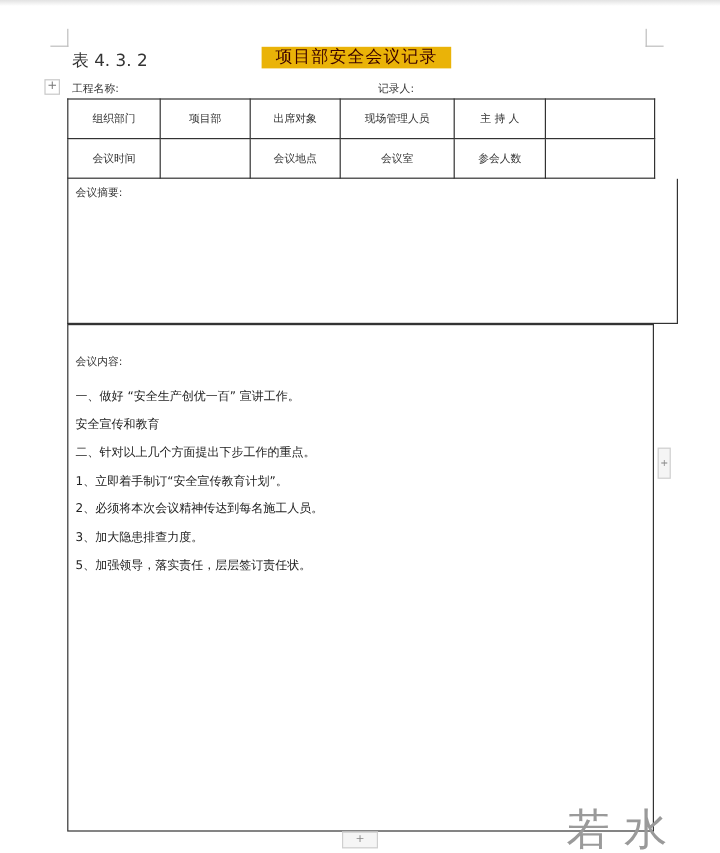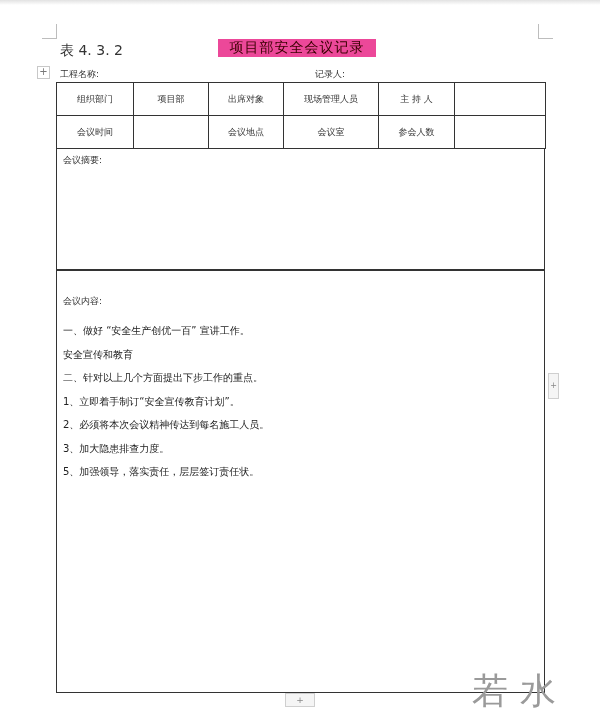--- a/index.html
+++ b/index.html
@@ -15,22 +15,22 @@
     }
     .corner { position: absolute; width: 14px; height: 14px; }
     .corner.tl { left: 42px; top: 24px; border-right: 1px solid #bdbdbd; border-bottom: 1px solid #bdbdbd; }
     .corner.tr { left: 538px; top: 24px; border-left: 1px solid #bdbdbd; border-bottom: 1px solid #bdbdbd; }
 
     .table-no {
       position: absolute; left: 60px; top: 42px; font-size: 14px; color: #333; text-align: center;
     }
     .title {
       position: absolute; left: 218px; top: 39px; width: 158px; height: 18px;
-      background: #ec4899; color: #3a0000; font-size: 14px; line-height: 18px;
-      text-align: center; letter-spacing: 1px; font-family: Liberation Mono, monospace;
+      background: #eab308; color: #3a0000; font-size: 14px; line-height: 18px;
+      text-align: center; letter-spacing: 1px;
     }
     .move-handle {
       position: absolute; left: 37px; top: 66px; width: 11px; height: 11px;
       border: 1px solid #c8c8c8; font-size: 10px; line-height: 10px; text-align: center; color: #777;
       background: #fff;
     }
     .meta-label { position: absolute; top: 68px; font-size: 9px; color: #333; }
     .meta-label.project { left: 60px; }
     .meta-label.recorder { left: 315px; }
 
@@ -39,21 +39,21 @@
       border-collapse: collapse; table-layout: fixed;
     }
     table.info td {
       border: 1.5px solid #333; height: 32px; font-size: 9px; text-align: center; color: #333;
       padding: 0;
     }
     .box {
       position: absolute; left: 56px; width: 487px;
       border-left: 1.5px solid #333; border-right: 1.5px solid #333; border-bottom: 1.5px solid #333;
     }
-    .box.summary { top: 149px; height: 120px; }
+    .box.summary { top: 149px; height: 120px; padding-left: 20px; }
     .box.content { top: 270px; height: 421px; border-top: 1.5px solid #333; }
     .box-label { position: absolute; left: 6px; font-size: 9px; color: #333; }
     .box.summary .box-label { top: 5px; }
     .box.content .box-label { top: 24px; }
     .lines { position: absolute; left: 6px; top: 48px; }
     .line { font-size: 10px; height: 23.5px; line-height: 23.5px; color: #222; white-space: nowrap; }
 
     .side-handle {
       position: absolute; left: 548px; top: 373px; width: 9px; height: 24px;
       border: 1px solid #cfcfcf; background: #f5f5f5; font-size: 8px; color: #888; text-align: center; line-height: 24px;

